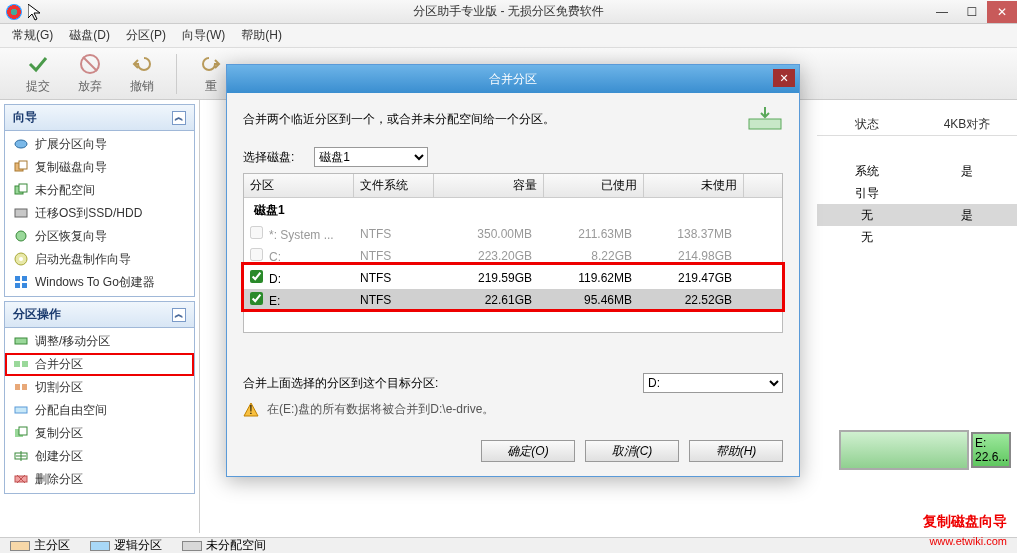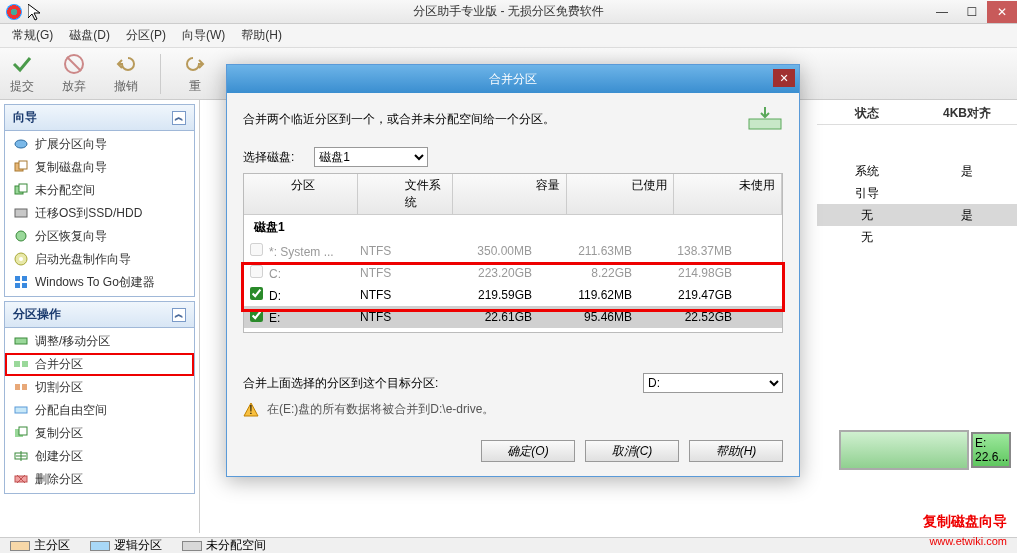--- a/index.html
+++ b/index.html
@@ -11,40 +11,40 @@
 .titlebar .title { position: absolute; left: 50%; transform: translateX(-50%); color: #333; }
 .titlebar .winbtns { margin-left: auto; display: flex; }
 .titlebar .winbtn { width: 30px; height: 22px; display: flex; align-items: center; justify-content: center; color: #333; }
 .titlebar .winbtn.close { background: #c85a5a; color: #fff; }
 
 
 .menubar { height: 24px; background: #f5f5f5; display: flex; align-items: center; padding: 0 4px; border-bottom: 1px solid #ddd; }
 .menubar .menu-item { padding: 2px 8px; color: #333; }
 
 
-.toolbar { height: 52px; background: linear-gradient(#fafafa, #e8e8e8); display: flex; align-items: center; padding: 0 0; border-bottom: 1px solid #ccc; gap: 8px; }
+.toolbar { height: 52px; background: linear-gradient(#fafafa, #e8e8e8); display: flex; align-items: center; padding: 0 16px; border-bottom: 1px solid #ccc; gap: 8px; }
 .toolbar .tbtn { display: flex; flex-direction: column; align-items: center; width: 44px; color: #666; }
 .toolbar .tbtn .ticon { width: 24px; height: 24px; margin-bottom: 2px; }
 .toolbar .sep { width: 1px; height: 40px; background: #ccc; margin: 0 4px; }
 
 
 .main { display: flex; height: calc(553px - 24px - 24px - 52px - 20px); }
 .sidebar { width: 200px; background: #fff; border-right: 1px solid #ccc; overflow-y: auto; }
 .panel { border: 1px solid #a0b8d8; margin: 4px; }
 .panel-header { background: linear-gradient(#f0f6fc, #d8e6f5); padding: 4px 8px; font-weight: bold; color: #1a3a6e; display: flex; justify-content: space-between; align-items: center; border-bottom: 1px solid #a0b8d8; }
 .panel-header .collapse-icon { width: 14px; height: 14px; border: 1px solid #7a9ac8; background: #fff; display: flex; align-items: center; justify-content: center; color: #4a6a9a; font-size: 9px; }
 .panel-body { padding: 2px 0; }
 .sidebar-item { display: flex; padding: 3px 8px; gap: 6px; color: #333; cursor: pointer; }
 .sidebar-item.highlighted { border: 2px solid #e00; padding: 1px 6px; }
 .sidebar-item .sicon { width: 16px; height: 16px; flex-shrink: 0; }
 
 .content { flex: 1; background: #fff; position: relative; }
 
 
-.right-cols { position: absolute; top: 1px; right: 0; width: 200px; height: 24px; display: flex; border-bottom: 1px solid #ddd; font-weight: bold; }
+.right-cols { position: absolute; top: 12px; right: 0; width: 200px; height: 24px; display: flex; border-bottom: 1px solid #ddd; }
 .right-cols .col { flex: 1; text-align: center; padding: 4px; color: #333; }
 .right-rows { position: absolute; top: 60px; right: 0; width: 200px; }
 .right-rows .rrow { display: flex; height: 22px; align-items: center; }
 .right-rows .rrow.sel { background: #d8d8d8; }
 .right-rows .rrow .rcell { flex: 1; text-align: center; }
 
 
 .bottombar { position: absolute; bottom: 0; left: 0; right: 0; height: 16px; background: #f0f0f0; border-top: 1px solid #ccc; display: flex; align-items: center; padding: 0 10px; gap: 20px; }
 .bottombar .legend { display: flex; align-items: center; gap: 4px; }
 .bottombar .sw { width: 20px; height: 10px; border: 1px solid #888; }
@@ -62,21 +62,21 @@
 .modal-title { height: 28px; background: linear-gradient(#6db4e8, #3a8ed0); color: #fff; display: flex; align-items: center; justify-content: center; position: relative; font-size: 13px; }
 .modal-title .close { position: absolute; right: 4px; top: 4px; width: 22px; height: 18px; background: #a03030; color: #fff; display: flex; align-items: center; justify-content: center; font-size: 11px; }
 .modal-body { padding: 12px 16px; }
 .modal-desc { display: flex; justify-content: space-between; align-items: center; margin-bottom: 14px; }
 .modal-desc .dl-icon { width: 36px; height: 28px; }
 .disk-select { display: flex; align-items: center; gap: 20px; margin-bottom: 6px; }
 .disk-select select { width: 114px; height: 20px; border: 1px solid #999; background: #fff; }
 
 .part-table { border: 1px solid #bbb; background: #fff; height: 160px; }
 .part-table .hdr { display: flex; background: linear-gradient(#fafafa, #e8e8e8); border-bottom: 1px solid #ccc; }
-.part-table .hdr .hcell { padding: 3px 6px; border-right: 1px solid #ccc; margin-left: 41px; }
+.part-table .hdr .hcell { padding: 3px 6px; border-right: 1px solid #ccc; }
 .part-table .body { }
 .part-table .group { padding: 4px 10px; font-weight: bold; background: #fff; }
 .part-table .prow { display: flex; align-items: center; height: 22px; padding: 0 6px; }
 .part-table .prow.disabled { color: #999; }
 .part-table .prow.selected { background: #d0d0d0; }
 .part-table .prow input[type=checkbox] { margin-right: 6px; }
 .part-table .pcell { }
 .red-box { border: 3px solid #e00; position: absolute; pointer-events: none; }
 
 .target-row { margin-top: 40px; display: flex; align-items: center; gap: 10px; }

